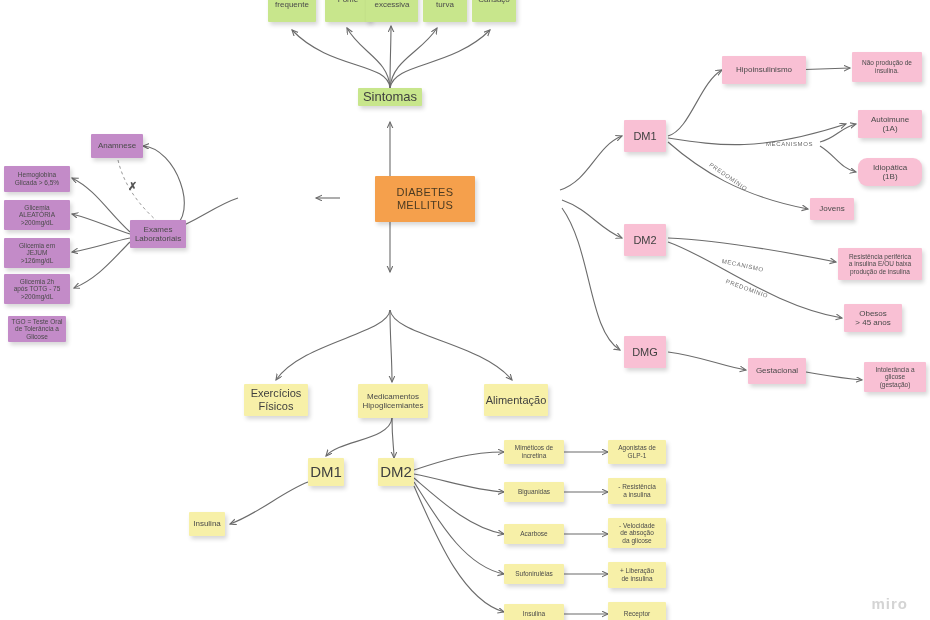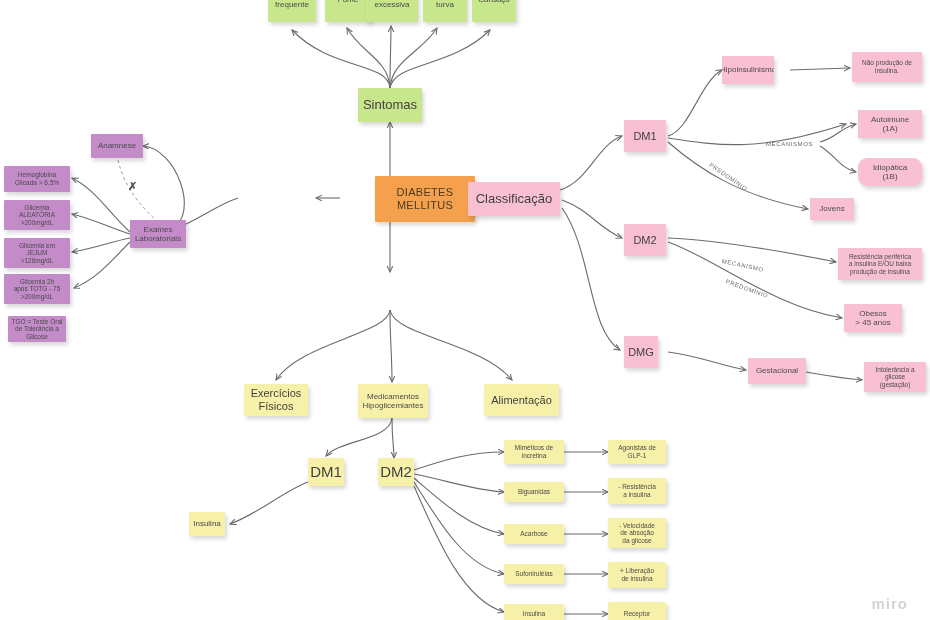--- a/index.html
+++ b/index.html
@@ -143,21 +143,21 @@
       <path d="M564,534 L608,534"></path>
       <path d="M564,574 L608,574"></path>
       <path d="M564,614 L608,614"></path>
     </g>
 
     <path d="M118,160 C124,186 140,206 158,222" fill="none" stroke="#9a9a9a" stroke-width="1" stroke-dasharray="3,3"></path>
   </svg>
 
   <div class="node orange t-central" style="left:340px;top:176px;width:100px;height:46px;">DIABETES MELLITUS</div>
 
-  <div class="node green t-big" style="left:358px;top:88px;width:64px;height:34px;">Sintomas</div>
+  <div class="node green t-big" style="left:358px;top:88px;width:64px;height:18px;">Sintomas</div>
 
   <div class="node green t-sm" style="left:268px;top:-22px;width:48px;height:44px;">Urinar
 frequente</div>
   <div class="node green t-sm" style="left:325px;top:-22px;width:46px;height:44px;">Fome</div>
   <div class="node green t-sm" style="left:366px;top:-22px;width:52px;height:44px;">Sede
 excessiva</div>
   <div class="node green t-sm" style="left:423px;top:-22px;width:44px;height:44px;">Visão
 turva</div>
   <div class="node green t-sm" style="left:472px;top:-22px;width:44px;height:44px;">Cansaço</div>
 
@@ -175,55 +175,54 @@
   <div class="node purple t-xs" style="left:4px;top:238px;width:66px;height:30px;">Glicemia em
 JEJUM
 &gt;126mg/dL</div>
   <div class="node purple t-xs" style="left:4px;top:274px;width:66px;height:30px;">Glicemia 2h
 após TOTG - 75
 &gt;200mg/dL</div>
   <div class="node purple t-xs" style="left:8px;top:316px;width:58px;height:26px;">TGO = Teste Oral
 de Tolerância a
 Glicose</div>
 
-  <div class="node pink t-big" style="left:468px;top:182px;width:92px;height:34px;">Classificação</div>
 
   <div class="node pink t-mid" style="left:624px;top:120px;width:42px;height:32px;">DM1</div>
-  <div class="node pink t-sm" style="left:722px;top:56px;width:52px;height:28px;">Hipoinsulinismo</div>
+  <div class="node pink t-sm" style="left:722px;top:56px;width:84px;height:28px;">Hipoinsulinismo</div>
   <div class="node pink t-xs" style="left:852px;top:52px;width:70px;height:30px;">Não produção de
 insulina.</div>
   <div class="node pink t-sm" style="left:858px;top:110px;width:64px;height:28px;">Autoimune
 (1A)</div>
   <div class="node pink t-sm" style="left:858px;top:158px;width:64px;height:28px;border-radius:9px;">Idiopática
 (1B)</div>
   <div class="node pink t-sm" style="left:810px;top:198px;width:44px;height:22px;">Jovens</div>
   <div class="edge-label" style="left:766px;top:141px;">MECANISMOS</div>
   <div class="edge-label" style="left:710px;top:161px;transform:rotate(35deg);">PREDOMÍNIO</div>
 
   <div class="node pink t-mid" style="left:624px;top:224px;width:42px;height:32px;">DM2</div>
   <div class="node pink t-xs" style="left:838px;top:248px;width:84px;height:32px;">Resistência periférica
 a insulina E/OU baixa
 produção de insulina</div>
   <div class="node pink t-sm" style="left:844px;top:304px;width:58px;height:28px;">Obesos
 &gt; 45 anos</div>
   <div class="edge-label" style="left:722px;top:258px;transform:rotate(12deg);">MECANISMO</div>
   <div class="edge-label" style="left:726px;top:278px;transform:rotate(20deg);">PREDOMÍNIO</div>
 
-  <div class="node pink t-mid" style="left:624px;top:336px;width:34px;height:32px;">DMG</div>
+  <div class="node pink t-mid" style="left:624px;top:336px;width:42px;height:32px;">DMG</div>
   <div class="node pink t-sm" style="left:748px;top:358px;width:58px;height:26px;">Gestacional</div>
   <div class="node pink t-xs" style="left:864px;top:362px;width:62px;height:30px;">Intolerância a
 glicose
 (gestação)</div>
 
 
   <div class="node yellow t-mid" style="left:244px;top:384px;width:64px;height:32px;">Exercícios
 Físicos</div>
   <div class="node yellow t-sm" style="left:358px;top:384px;width:70px;height:34px;">Medicamentos
 Hipoglicemiantes</div>
-  <div class="node yellow t-mid" style="left:484px;top:384px;width:75px;height:32px;">Alimentação</div>
+  <div class="node yellow t-mid" style="left:484px;top:384px;width:64px;height:32px;">Alimentação</div>
 
   <div class="node yellow t-dm" style="left:308px;top:458px;width:36px;height:28px;">DM1</div>
   <div class="node yellow t-dm" style="left:378px;top:458px;width:36px;height:28px;">DM2</div>
   <div class="node yellow t-sm" style="left:189px;top:512px;width:36px;height:24px;">Insulina</div>
 
   <div class="node yellow t-xs" style="left:504px;top:440px;width:60px;height:24px;">Miméticos de
 incretina</div>
   <div class="node yellow t-xs" style="left:608px;top:440px;width:58px;height:24px;">Agonistas de
 GLP-1</div>
 

